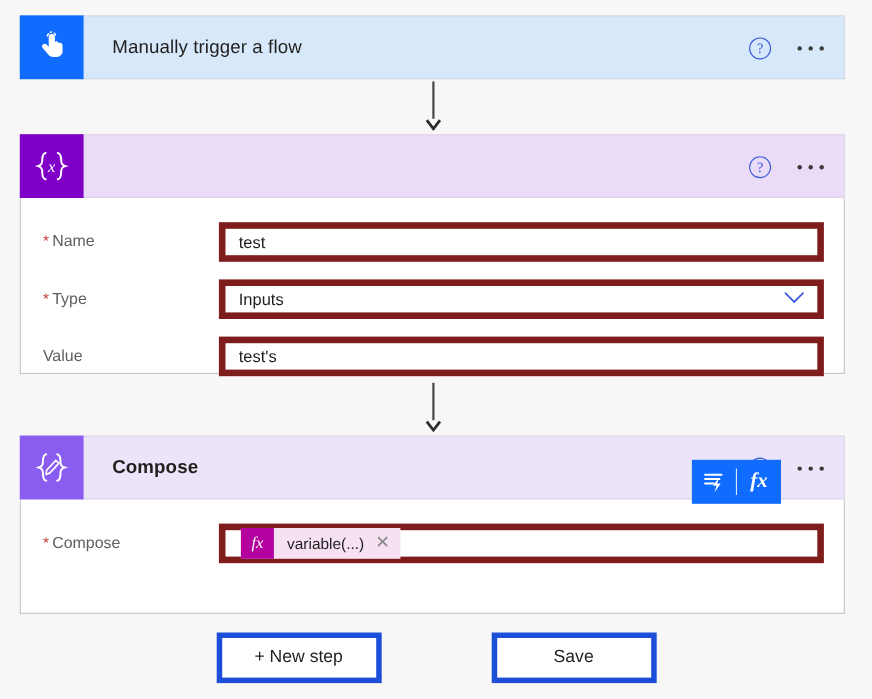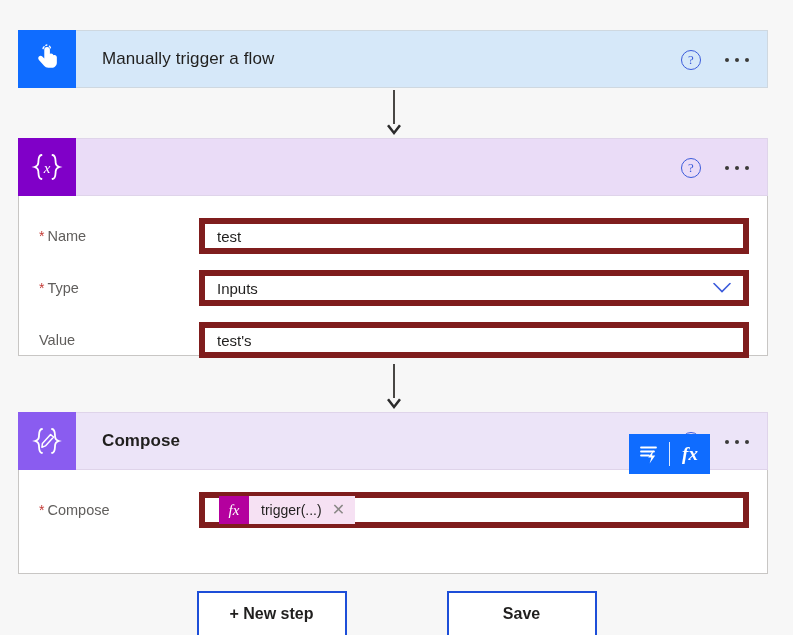--- a/index.html
+++ b/index.html
@@ -11,21 +11,21 @@
     height: 635px;
     background: #f7f7f7;
     font-family: "Liberation Sans", sans-serif;
     color: #323130;
     overflow: hidden;
     position: relative;
   }
 
   .canvas {
     position: absolute;
-    left: 0; top: 16px;
+    left: 0; top: 0;
     width: 793px;
     height: 506px;
   }
 
   
   .card {
     position: absolute;
     left: 18px;
     width: 750px;
     box-sizing: border-box;
@@ -261,30 +261,29 @@
     top: 575px;
     width: 793px;
     display: flex;
     justify-content: center;
     gap: 100px;
   }
   .btn {
     width: 150px;
     height: 46px;
     background: #ffffff;
-    border: 2px solid #1d4ed8;
+    border: 5px solid #1d4ed8;
     font-size: 16px;
     color: #201f1e;
     display: flex;
     align-items: center;
     justify-content: center;
     box-sizing: border-box;
     font-family: "Liberation Sans", sans-serif;
     cursor: pointer;
-    font-weight: bold;
   }
 </style>
 </head>
 <body>
 
 <div class="canvas">
 
   <div class="card" id="card-trigger">
     <div class="card-header">
       <div class="icon-square">
@@ -412,21 +411,21 @@
 
     <div class="card-body" id="body-compose">
       <div class="field-row">
         <div class="field-label">
           <span class="req">*</span>
           <span>Compose</span>
         </div>
         <div class="field-input">
           <span class="token">
             <span class="token-fx">fx</span>
-            <span class="token-label">trigger(...)</span>
+            <span class="token-label">variable(...)</span>
             <span class="token-close">✕</span>
           </span>
         </div>
       </div>
     </div>
   </div>
 
   <div class="footer">
     <button class="btn">+ New step</button>
     <button class="btn">Save</button>

